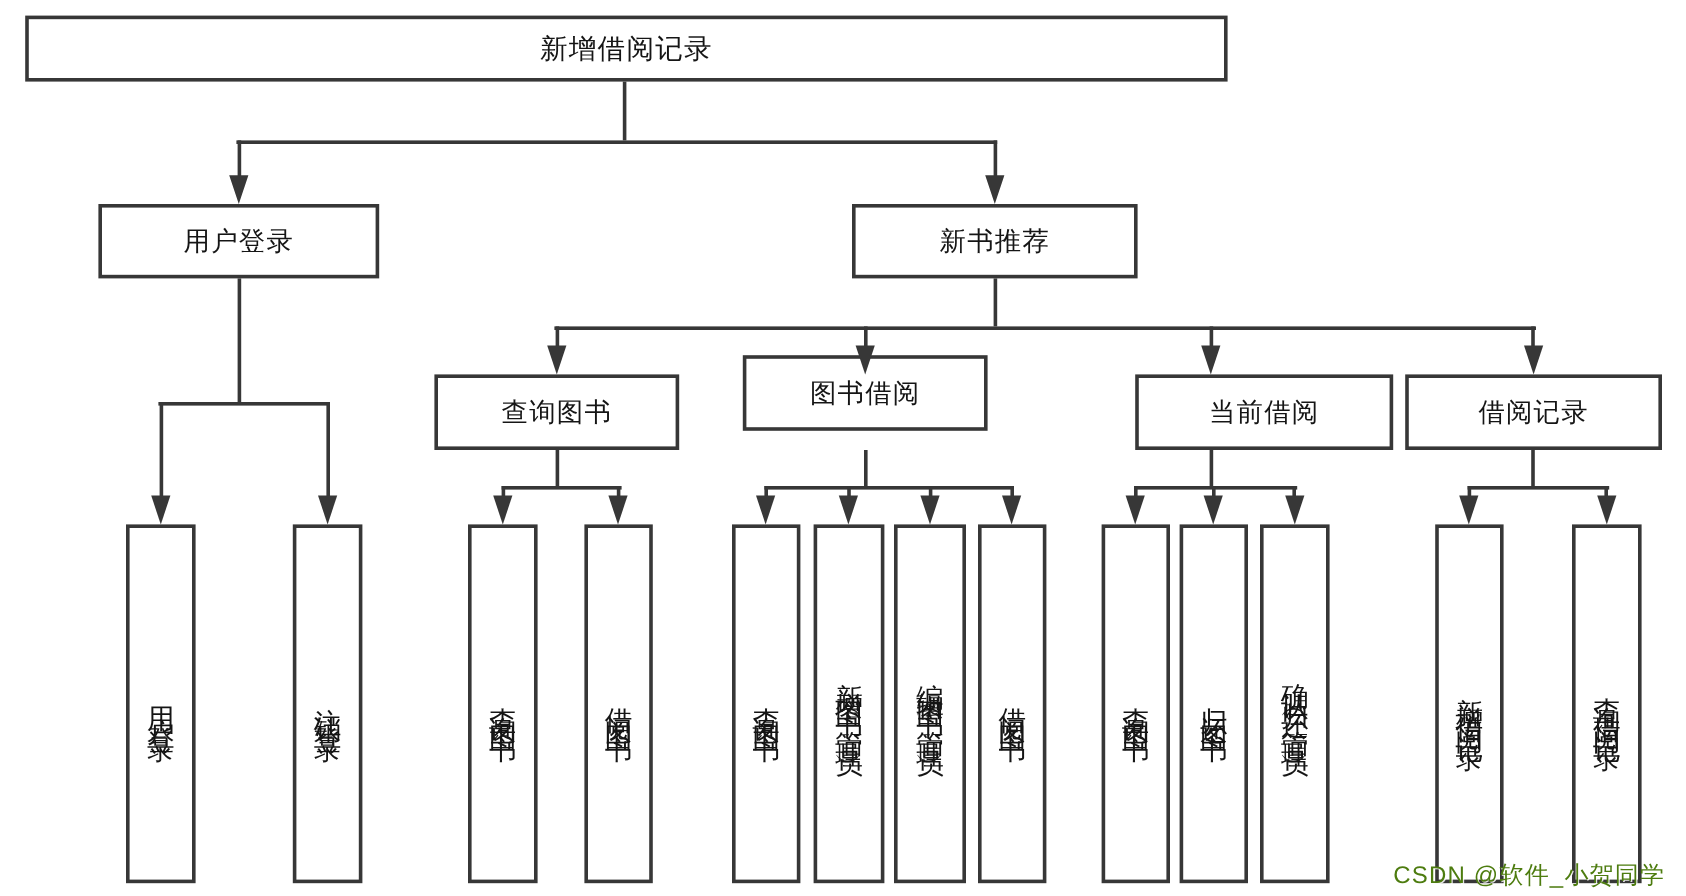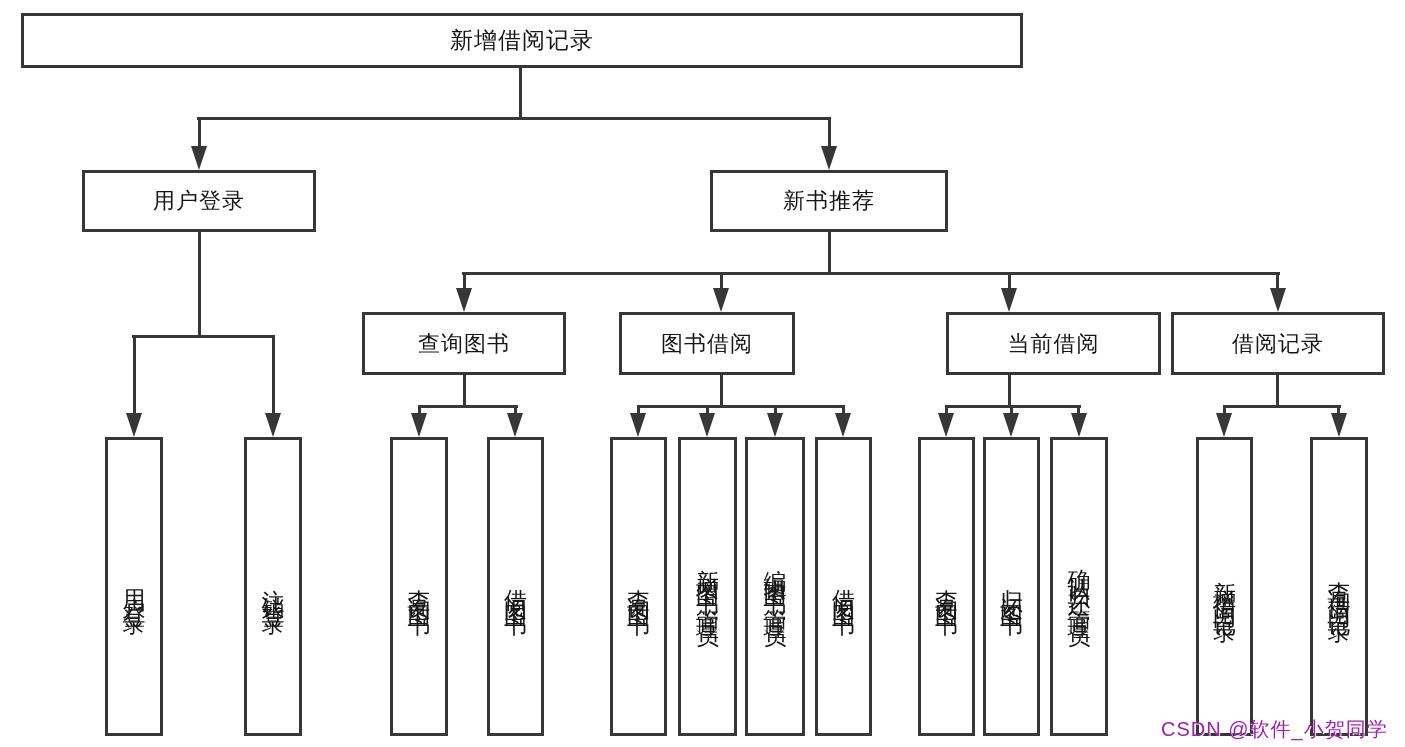--- a/index.html
+++ b/index.html
@@ -17,36 +17,36 @@
     font-size:23px;letter-spacing:8px;white-space:normal;
   }
   .ln{position:absolute;background:#373737;}
   .ar{
     position:absolute;width:0;height:0;
     border-left:8px solid transparent;border-right:8px solid transparent;
     border-top:24px solid #373737;
   }
   .watermark{
     position:absolute;left:1161px;top:716px;z-index:5;
-    font-size:20px;letter-spacing:1px;color:#a21caf;
+    font-size:20px;letter-spacing:1px;color:#4d7c0f;
     text-shadow:1px 1px 0 rgba(255,255,255,.85);
   }
 </style>
 </head>
 <body>
 
 <div id="stage">
 
   <div class="box" style="left:21px;top:13px;width:1002px;height:55px;font-size:23px;">新增借阅记录</div>
 
   <div class="box" style="left:82px;top:170px;width:234px;height:62px;">用户登录</div>
   <div class="box" style="left:710px;top:170px;width:238px;height:62px;">新书推荐</div>
 
   <div class="box" style="left:362px;top:312px;width:204px;height:63px;">查询图书</div>
-  <div class="box" style="left:619px;top:312px;width:176px;height:63px;">图书借阅</div>
+  <div class="box" style="left:619px;top:296px;width:204px;height:63px;">图书借阅</div>
   <div class="box" style="left:902px;top:312px;width:215px;height:63px;margin-left:44px;">当前借阅</div>
   <div class="box" style="left:1171px;top:312px;width:214px;height:63px;">借阅记录</div>
 
   <div class="box vbox" style="left:105px;top:437px;width:58px;height:299px;">用户登录</div>
   <div class="box vbox" style="left:244px;top:437px;width:58px;height:299px;">注销登录</div>
   <div class="box vbox" style="left:390px;top:437px;width:58px;height:299px;">查询图书</div>
   <div class="box vbox" style="left:487px;top:437px;width:57px;height:299px;">借阅图书</div>
   <div class="box vbox" style="left:610px;top:437px;width:57px;height:299px;">查询图书</div>
   <div class="box vbox" style="left:678px;top:437px;width:59px;height:299px;">新增图书（管理员）</div>
   <div class="box vbox" style="left:745px;top:437px;width:60px;height:299px;">编辑图书（管理员）</div>

